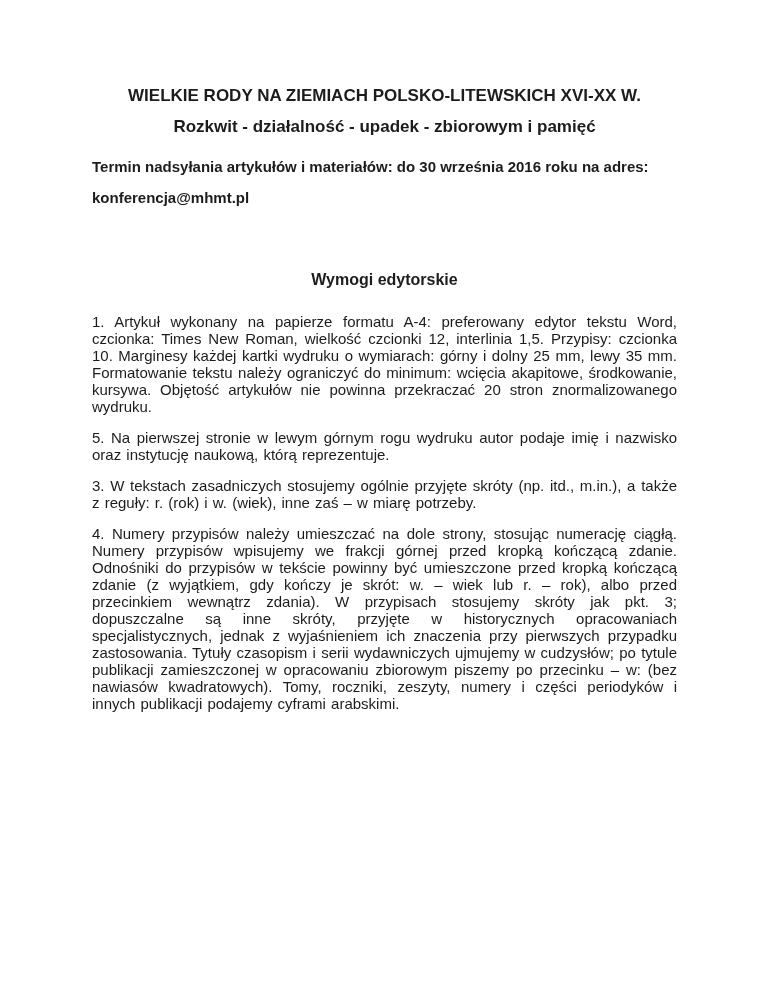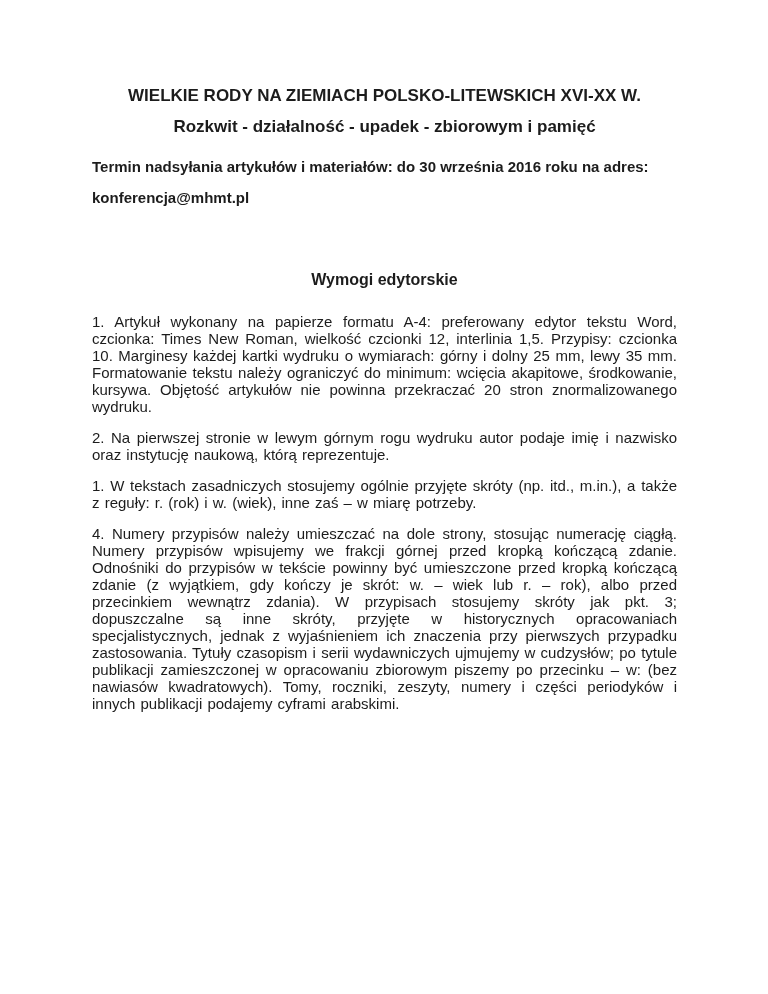--- a/index.html
+++ b/index.html
@@ -65,19 +65,19 @@
 
   <div class="deadline-block">
     <div>Termin nadsyłania artykułów i materiałów: do 30 września 2016 roku na adres:</div>
     <div>konferencja@mhmt.pl</div>
   </div>
 
   <h2 class="section-heading">Wymogi edytorskie</h2>
 
   <p class="body-para">1. Artykuł wykonany na papierze formatu A-4: preferowany edytor tekstu Word, czcionka: Times New Roman, wielkość czcionki 12, interlinia 1,5. Przypisy: czcionka 10. Marginesy każdej kartki wydruku o wymiarach: górny i dolny 25 mm, lewy 35 mm. Formatowanie tekstu należy ograniczyć do minimum: wcięcia akapitowe, środkowanie, kursywa. Objętość artykułów nie powinna przekraczać 20 stron znormalizowanego wydruku.</p>
 
-  <p class="body-para">2. Na pierwszej stronie w lewym górnym rogu wydruku autor podaje imię i nazwisko oraz instytucję naukową, którą reprezentuje.</p>
+  <p class="body-para">5. Na pierwszej stronie w lewym górnym rogu wydruku autor podaje imię i nazwisko oraz instytucję naukową, którą reprezentuje.</p>
 
-  <p class="body-para">1. W tekstach zasadniczych stosujemy ogólnie przyjęte skróty (np. itd., m.in.), a także z reguły: r. (rok) i w. (wiek), inne zaś – w miarę potrzeby.</p>
+  <p class="body-para">3. W tekstach zasadniczych stosujemy ogólnie przyjęte skróty (np. itd., m.in.), a także z reguły: r. (rok) i w. (wiek), inne zaś – w miarę potrzeby.</p>
 
   <p class="body-para">4. Numery przypisów należy umieszczać na dole strony, stosując numerację ciągłą. Numery przypisów wpisujemy we frakcji górnej przed kropką kończącą zdanie. Odnośniki do przypisów w tekście powinny być umieszczone przed kropką kończącą zdanie (z wyjątkiem, gdy kończy je skrót: w. – wiek lub r. – rok), albo przed przecinkiem wewnątrz zdania). W przypisach stosujemy skróty jak pkt. 3; dopuszczalne są inne skróty, przyjęte w historycznych opracowaniach specjalistycznych, jednak z wyjaśnieniem ich znaczenia przy pierwszych przypadku zastosowania. Tytuły czasopism i serii wydawniczych ujmujemy w cudzysłów; po tytule publikacji zamieszczonej w opracowaniu zbiorowym piszemy po przecinku – w: (bez nawiasów kwadratowych). Tomy, roczniki, zeszyty, numery i części periodyków i innych publikacji podajemy cyframi arabskimi.</p>
 
 </div>
 
 </body></html>

